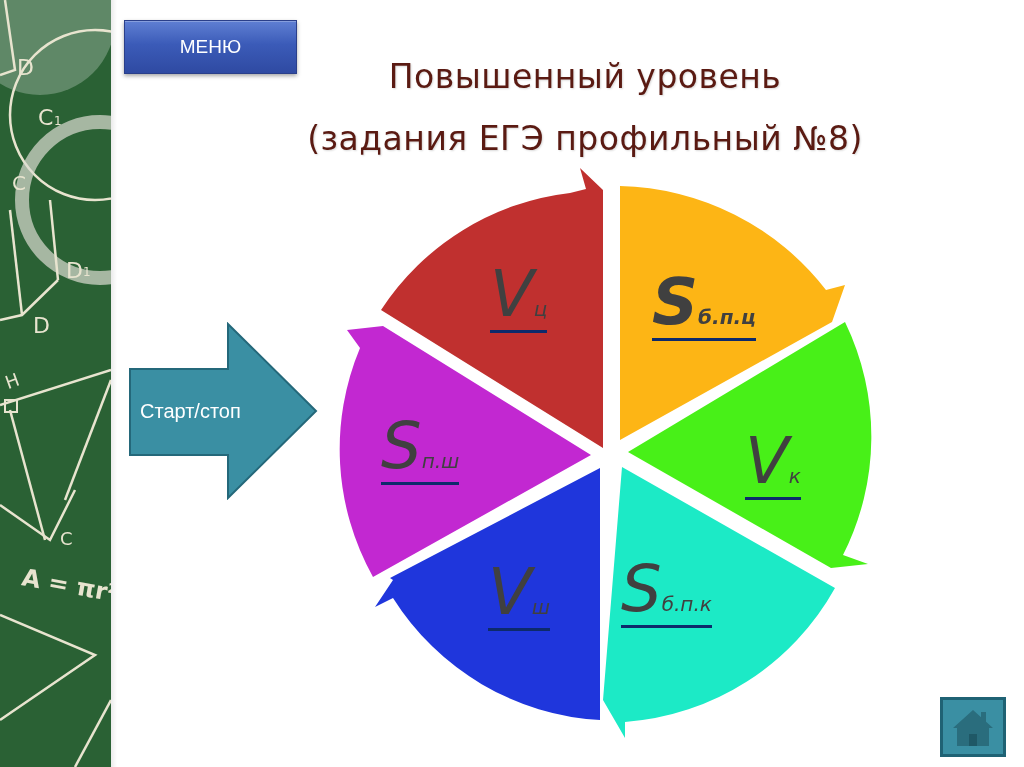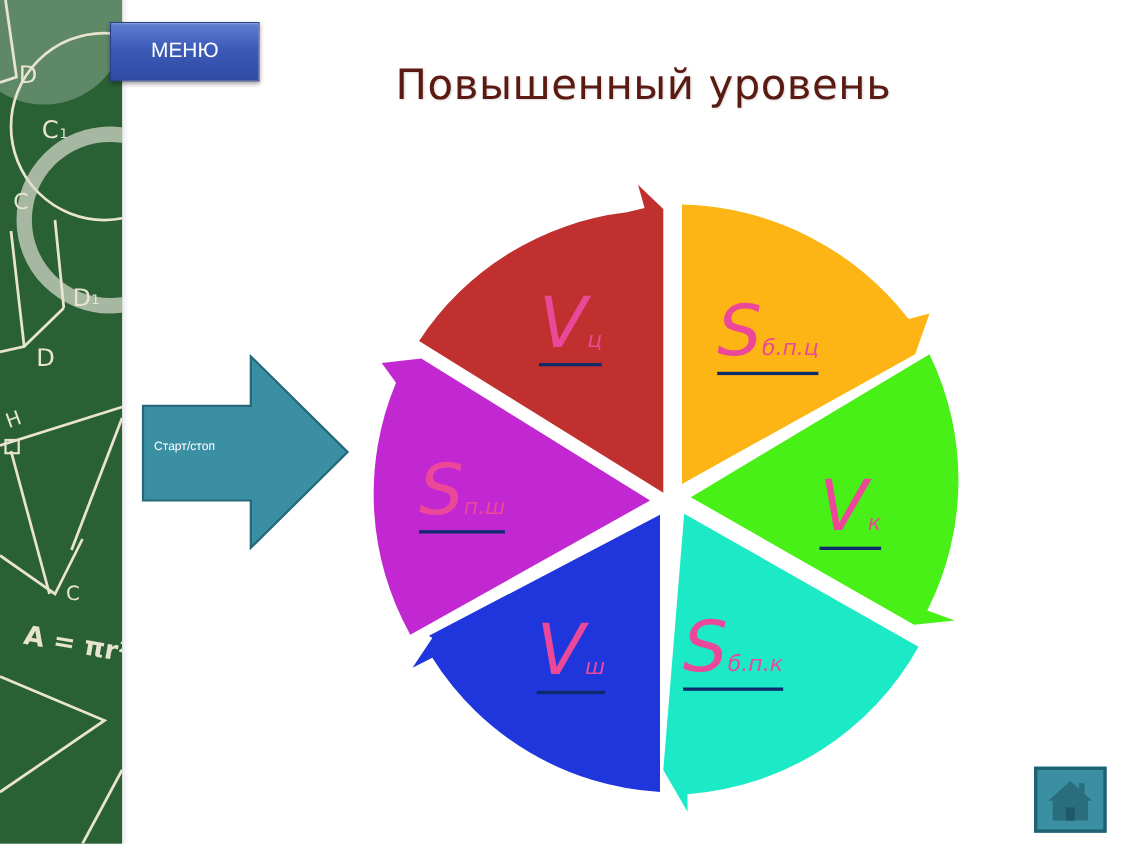--- a/index.html
+++ b/index.html
@@ -10,45 +10,45 @@
   }
   .sidebar {
     position:absolute; left:0; top:0; width:111px; height:767px;
     background:#2a6134; overflow:hidden;
   }
   .sidebar-shadow {
     position:absolute; left:111px; top:0; width:6px; height:767px;
     background:linear-gradient(to right, rgba(0,0,0,0.08), rgba(0,0,0,0));
   }
   .menu-btn {
-    position:absolute; left:100px; top:20px; width:136px; height:54px;
+    position:absolute; left:124px; top:20px; width:173px; height:54px;
     background:linear-gradient(to bottom, #5f7fd3 0%, #3b5bb8 45%, #2f4aa2 100%);
     border:1px solid #2a3f8a;
     box-shadow:0 2px 4px rgba(0,0,0,0.35), inset 0 1px 0 rgba(255,255,255,0.25);
     color:#ffffff; font-size:19px; display:flex; align-items:center; justify-content:center;
     cursor:pointer; box-sizing:border-box;
   }
   .title {
     position:absolute; left:150px; top:46px; width:870px; text-align:center;
-    color:#5a1a12; font-size:38px; line-height:62px;
+    color:#5a1a12; font-size:33px; line-height:62px;
     font-family: "DejaVu Sans", sans-serif; letter-spacing:0.5px;
     text-shadow:1px 1px 2px rgba(0,0,0,0.15);
   }
   .start-arrow {
     position:absolute; left:128px; top:322px; width:190px; height:178px; cursor:pointer;
   }
   .start-label {
-    position:absolute; left:140px; top:400px; color:#ffffff; font-size:11px;
+    position:absolute; left:140px; top:400px; color:#ffffff; font-size:20px;
     pointer-events:none;
   }
   .wheel {
     position:absolute; left:330px; top:160px; width:570px; height:600px;
   }
   .sector-label {
-    position:absolute; color:#ec4899; font-style:italic;
+    position:absolute; color:#404040; font-style:italic;
     font-family: "DejaVu Sans", sans-serif;
     border-bottom:3px solid #0d2a6b; line-height:1; padding-bottom:4px;
     white-space:nowrap; cursor:pointer;
   }
   .sector-label .big { font-size:64px; }
   .sector-label .sub { font-size:20px; }
   .home-btn {
     position:absolute; left:940px; top:697px; width:66px; height:60px;
     background:#3a8fa3; border:3px solid #1f6274; box-sizing:border-box; cursor:pointer;
   }
@@ -85,20 +85,21 @@
   </svg>
 </div>
 <div class="sidebar-shadow"></div>
 
 <div class="menu-btn">
   <span>МЕНЮ</span>
 </div>
 
 <div class="title">
   <div>Повышенный уровень</div>
+  <div>(задания ЕГЭ профильный №8)</div>
 </div>
 
 <svg class="start-arrow" viewBox="0 0 190 178">
   <polygon points="2,47 100,47 100,2 188,89 100,176 100,133 2,133" fill="#3a8fa3" stroke="#24687a" stroke-width="2"></polygon>
 </svg>
 <span class="start-label">Старт/стоп</span>
 
 <svg class="wheel" viewBox="330 160 570 600">
 
   <path d="M 603,448 L 381,310 A 262,262 0 0 1 570,193 L 586,189 L 580,168 L 603,190 Z" fill="#c0302f"></path>
@@ -110,21 +111,21 @@
   <path d="M 622,467 L 835,588 A 262,262 0 0 1 625,722 L 625,738 L 603,700 L 603,700 Z" fill="#1ceac6"></path>
 
   <path d="M 600,468 L 600,720 A 262,262 0 0 1 393,598 L 375,607 L 393,580 L 390,578 Z" fill="#1f36dc"></path>
 
   <path d="M 591,455 L 373,577 A 262,262 0 0 1 360,348 L 347,330 L 383,326 Z" fill="#c228d1"></path>
 </svg>
 
 <div class="sector-label" style="left:490px; top:262px;">
   <span class="big">V</span><span class="sub">ц</span>
 </div>
-<div class="sector-label" style="left:652px; top:270px;">
+<div class="sector-label" style="left:652px; top:270px;font-weight:bold;">
   <span class="big">S</span><span class="sub">б.п.ц</span>
 </div>
 <div class="sector-label" style="left:745px; top:429px;">
   <span class="big">V</span><span class="sub">к</span>
 </div>
 <div class="sector-label" style="left:621px; top:557px;">
   <span class="big">S</span><span class="sub">б.п.к</span>
 </div>
 <div class="sector-label" style="left:488px; top:560px;">
   <span class="big">V</span><span class="sub">ш</span>

